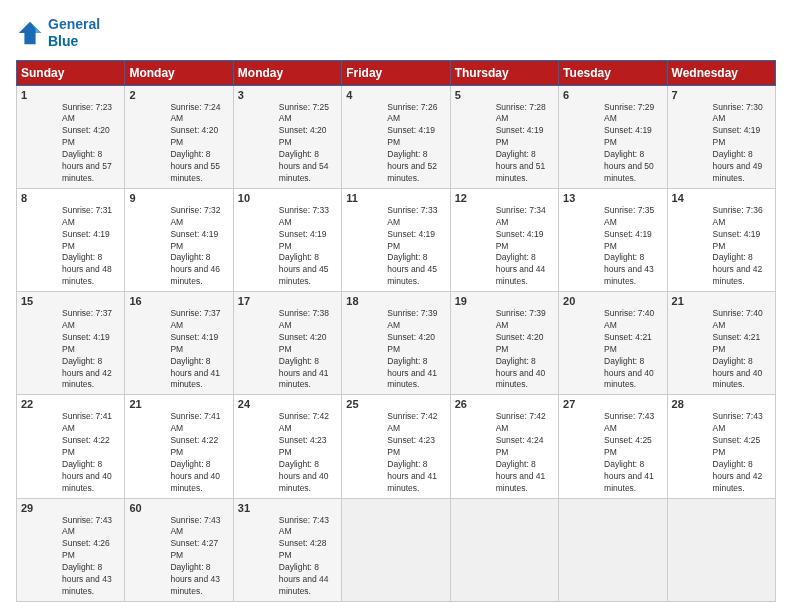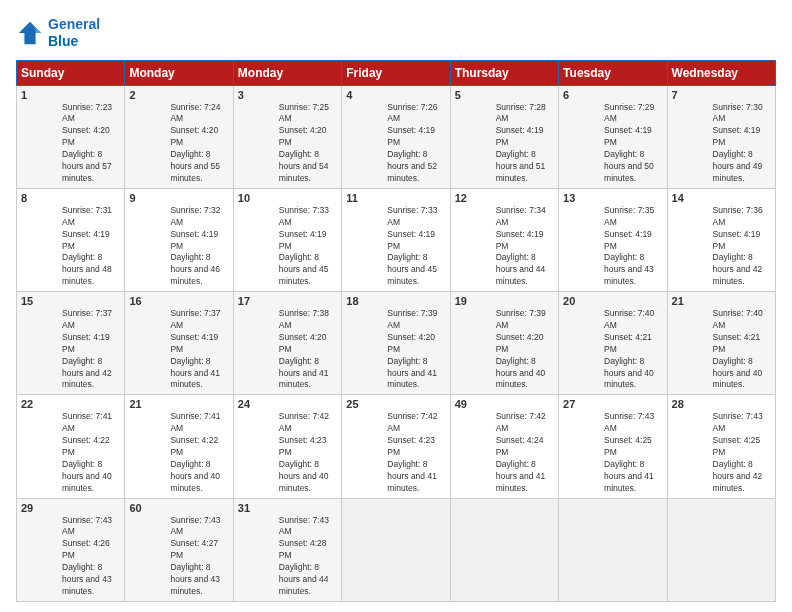--- a/index.html
+++ b/index.html
@@ -234,21 +234,21 @@
           </td>
           <td>
             <span class="day-number">24</span>
             <div class="day-info">Sunrise: 7:42 AM<br>Sunset: 4:23 PM<br>Daylight: 8 hours and 40 minutes.</div>
           </td>
           <td>
             <span class="day-number">25</span>
             <div class="day-info">Sunrise: 7:42 AM<br>Sunset: 4:23 PM<br>Daylight: 8 hours and 41 minutes.</div>
           </td>
           <td>
-            <span class="day-number">49</span>
+            <span class="day-number">26</span>
             <div class="day-info">Sunrise: 7:42 AM<br>Sunset: 4:24 PM<br>Daylight: 8 hours and 41 minutes.</div>
           </td>
           <td>
             <span class="day-number">27</span>
             <div class="day-info">Sunrise: 7:43 AM<br>Sunset: 4:25 PM<br>Daylight: 8 hours and 41 minutes.</div>
           </td>
           <td>
             <span class="day-number">28</span>
             <div class="day-info">Sunrise: 7:43 AM<br>Sunset: 4:25 PM<br>Daylight: 8 hours and 42 minutes.</div>
           </td>

